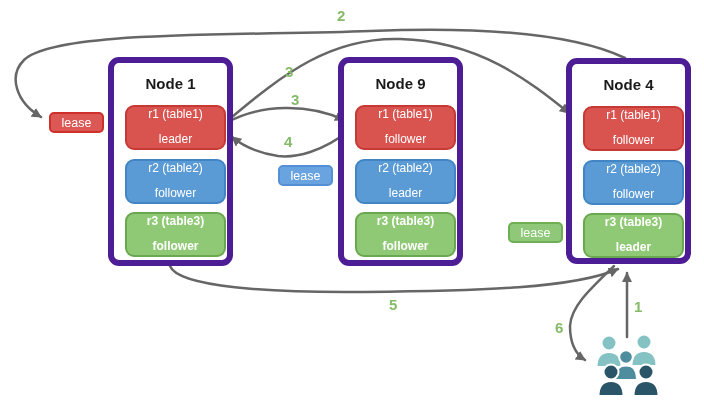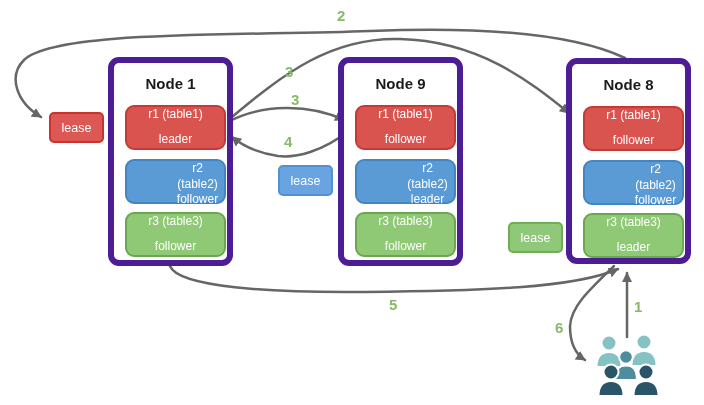--- a/index.html
+++ b/index.html
@@ -17,26 +17,26 @@
     position:absolute; top:12px; left:0; width:100%; text-align:center;
     font-size:15px; font-weight:bold; color:#1a1a1a;
   }
   .replica {
     position:absolute; left:11px; width:101px; height:45px; box-sizing:border-box;
     border-radius:9px; color:#ffffff; font-size:12px; line-height:1.3;
     display:flex; flex-direction:column; align-items:center; justify-content:space-between;
     text-align:center;
   }
   .replica.red   { background:#D9534F; border:2px solid #C63934; }
-  .replica.blue  { background:#5B9BD5; border:2px solid #4285C4;padding-left:44px; }
+  .replica.blue  { background:#5B9BD5; border:2px solid #4285C4; }
   .replica.green { background:#8FC975; border:2px solid #6AA84F; }
-  .pos-r1 { top:42px; } .pos-r2 { top:96px; } .pos-r3 { top:149px; }
+  .pos-r1 { top:42px; } .pos-r2 { top:96px; } .pos-r3 { top:149px;font-weight:bold; }
 
   .lease {
-    position:absolute; width:55px; height:31px; box-sizing:border-box;
+    position:absolute; width:55px; height:21px; box-sizing:border-box;
     border-radius:5px; color:#ffffff; font-size:12.5px;
     display:flex; align-items:center; justify-content:center;
   }
   .lease.red   { background:#DB5855; border:2px solid #CE302B; left:49px;  top:112px; }
   .lease.blue  { background:#69A4E0; border:2px solid #5491D4; left:278px; top:165px; }
   .lease.green { background:#8FC878; border:2px solid #6FAE54; left:508px; top:222px; }
 
   .step {
     position:absolute; font-size:15px; font-weight:bold; color:#85BB68;
   }
@@ -90,21 +90,21 @@
       <span>r2 (table2)</span>
       <span>leader</span>
     </div>
     <div class="replica green pos-r3">
       <span>r3 (table3)</span>
       <span>follower</span>
     </div>
   </div>
 
   <div class="node" style="left:566px; top:58px; height:206px;">
-    <div class="node-title">Node 8</div>
+    <div class="node-title">Node 4</div>
     <div class="replica red pos-r1">
       <span>r1 (table1)</span>
       <span>follower</span>
     </div>
     <div class="replica blue pos-r2">
       <span>r2 (table2)</span>
       <span>follower</span>
     </div>
     <div class="replica green pos-r3">
       <span>r3 (table3)</span>

